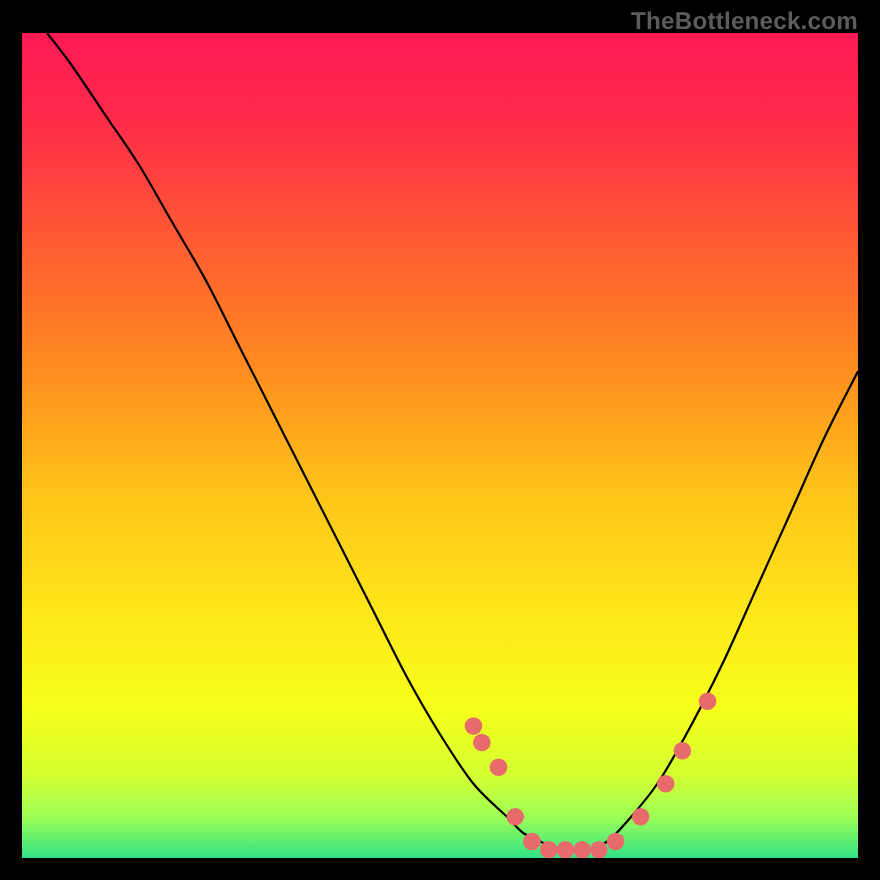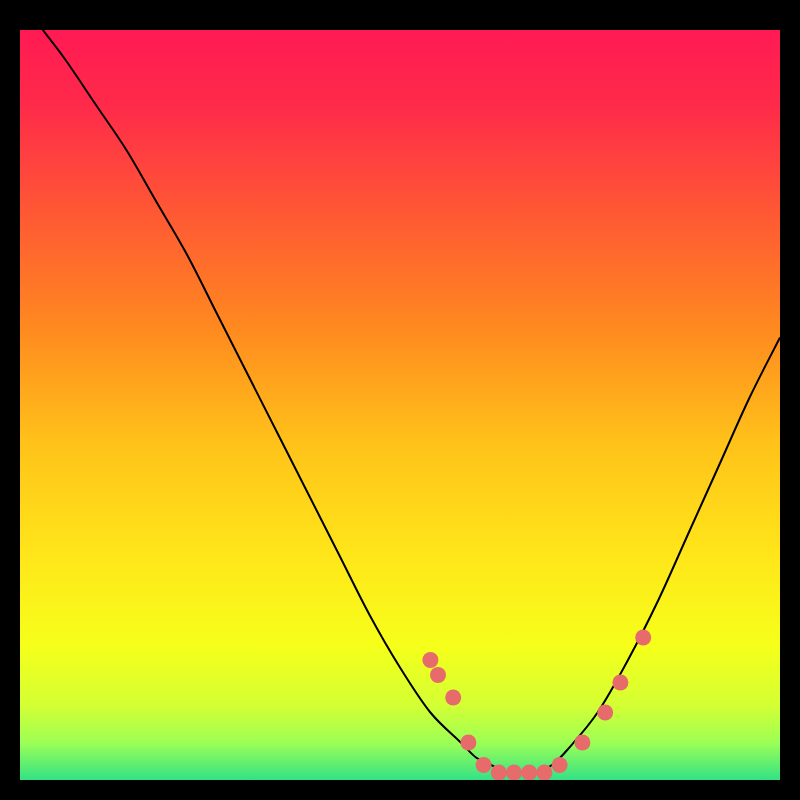--- a/index.html
+++ b/index.html
@@ -33,20 +33,21 @@
     font-size: 22px;
     font-weight: 600;
     color: #5c5c5c;
     letter-spacing: 0.2px;
   }
 </style>
 </head>
 <body>
 
 <div class="container">
+  <div class="watermark">TheBottleneck.com</div>
   <div class="plot-area">
     <svg class="gradient-bg" viewBox="0 0 760 750" preserveAspectRatio="none">
       <defs>
         <linearGradient id="bg-grad" x1="0" y1="0" x2="0" y2="1">
             <stop offset="0%" stop-color="#ff1a53"></stop>
             <stop offset="10%" stop-color="#ff2a4a"></stop>
             <stop offset="25%" stop-color="#ff5a33"></stop>
             <stop offset="40%" stop-color="#ff8a1f"></stop>
             <stop offset="55.00000000000001%" stop-color="#ffc21a"></stop>
             <stop offset="70%" stop-color="#ffe61a"></stop>

